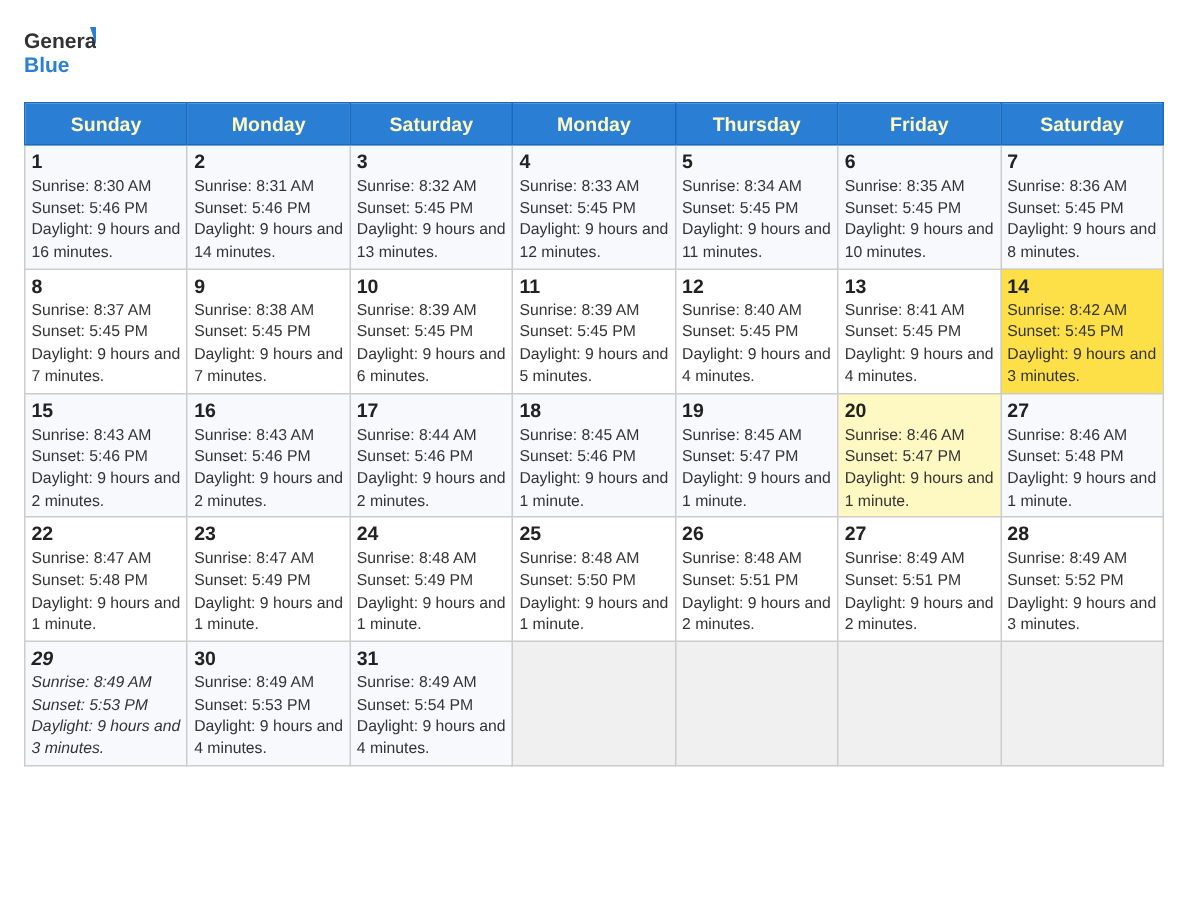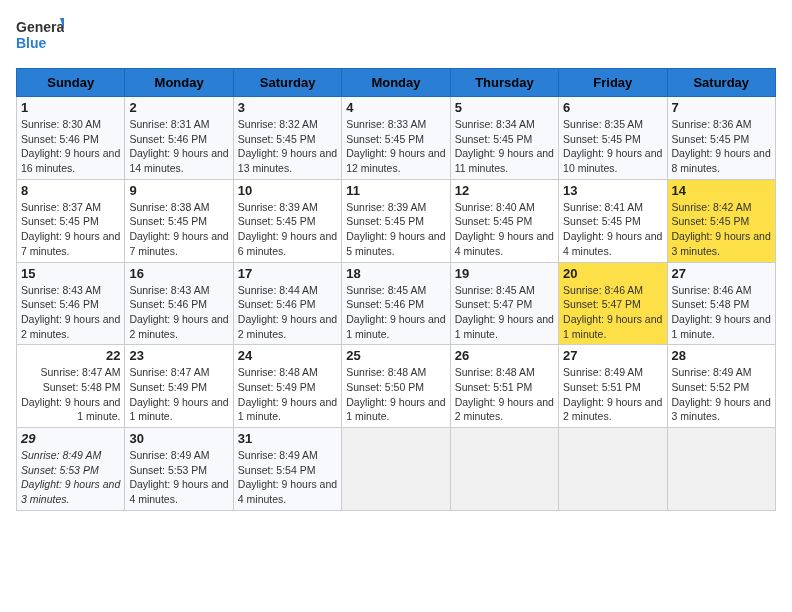--- a/index.html
+++ b/index.html
@@ -33,21 +33,21 @@
       font-size: 14px;
       color: #555;
     }
     table {
       width: 100%;
       border-collapse: collapse;
       font-size: 11px;
     }
     thead th {
       background: #2a7fd4;
-      color: #000000;
+      color: #fef9c3;
       padding: 6px 4px;
       font-size: 13px;
       font-weight: bold;
       border: 1px solid #1a6bbf;
     }
     td {
       border: 1px solid #ccc;
       vertical-align: top;
       padding: 3px 4px;
       width: 14.28%;
@@ -179,31 +179,31 @@
         <span class="cell-text">Sunrise: 8:44 AM<br>Sunset: 5:46 PM<br>Daylight: 9 hours and 2 minutes.</span>
       </td>
         <td style="background: rgb(247, 249, 252);">
         <span class="day-num">18</span>
         <span class="cell-text">Sunrise: 8:45 AM<br>Sunset: 5:46 PM<br>Daylight: 9 hours and 1 minute.</span>
       </td>
         <td style="background: rgb(247, 249, 252);">
         <span class="day-num">19</span>
         <span class="cell-text">Sunrise: 8:45 AM<br>Sunset: 5:47 PM<br>Daylight: 9 hours and 1 minute.</span>
       </td>
-        <td style="background: #fde047;">
+        <td style="background: #fef9c3;">
         <span class="day-num">20</span>
         <span class="cell-text">Sunrise: 8:46 AM<br>Sunset: 5:47 PM<br>Daylight: 9 hours and 1 minute.</span>
       </td>
         <td style="background: rgb(247, 249, 252);">
         <span class="day-num">27</span>
         <span class="cell-text">Sunrise: 8:46 AM<br>Sunset: 5:48 PM<br>Daylight: 9 hours and 1 minute.</span>
       </td>
       </tr>
       <tr>
-        <td style="background: rgb(255, 255, 255); text-align: right;">
+        <td style="background: rgb(255, 255, 255);">
         <span class="day-num">22</span>
         <span class="cell-text">Sunrise: 8:47 AM<br>Sunset: 5:48 PM<br>Daylight: 9 hours and 1 minute.</span>
       </td>
         <td style="background: rgb(255, 255, 255);">
         <span class="day-num">23</span>
         <span class="cell-text">Sunrise: 8:47 AM<br>Sunset: 5:49 PM<br>Daylight: 9 hours and 1 minute.</span>
       </td>
         <td style="background: rgb(255, 255, 255);">
         <span class="day-num">24</span>
         <span class="cell-text">Sunrise: 8:48 AM<br>Sunset: 5:49 PM<br>Daylight: 9 hours and 1 minute.</span>

